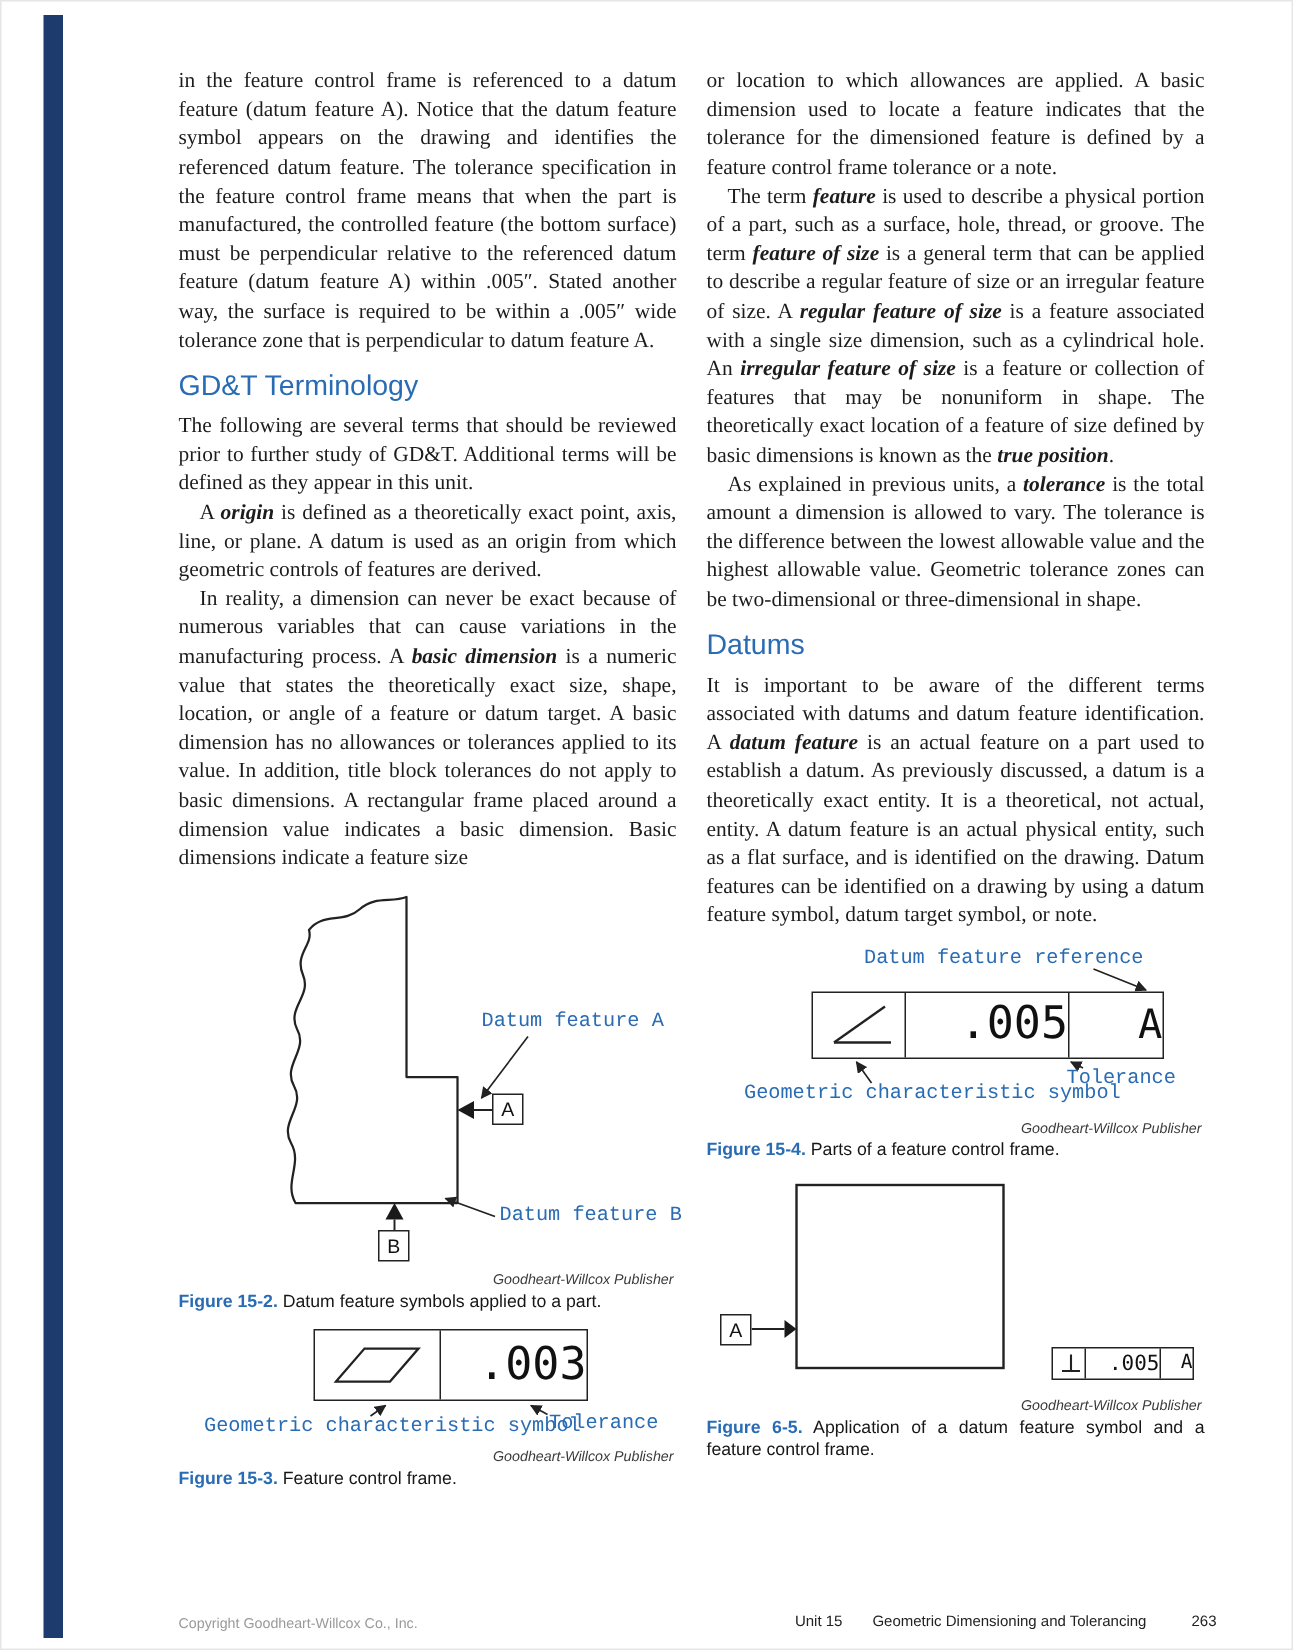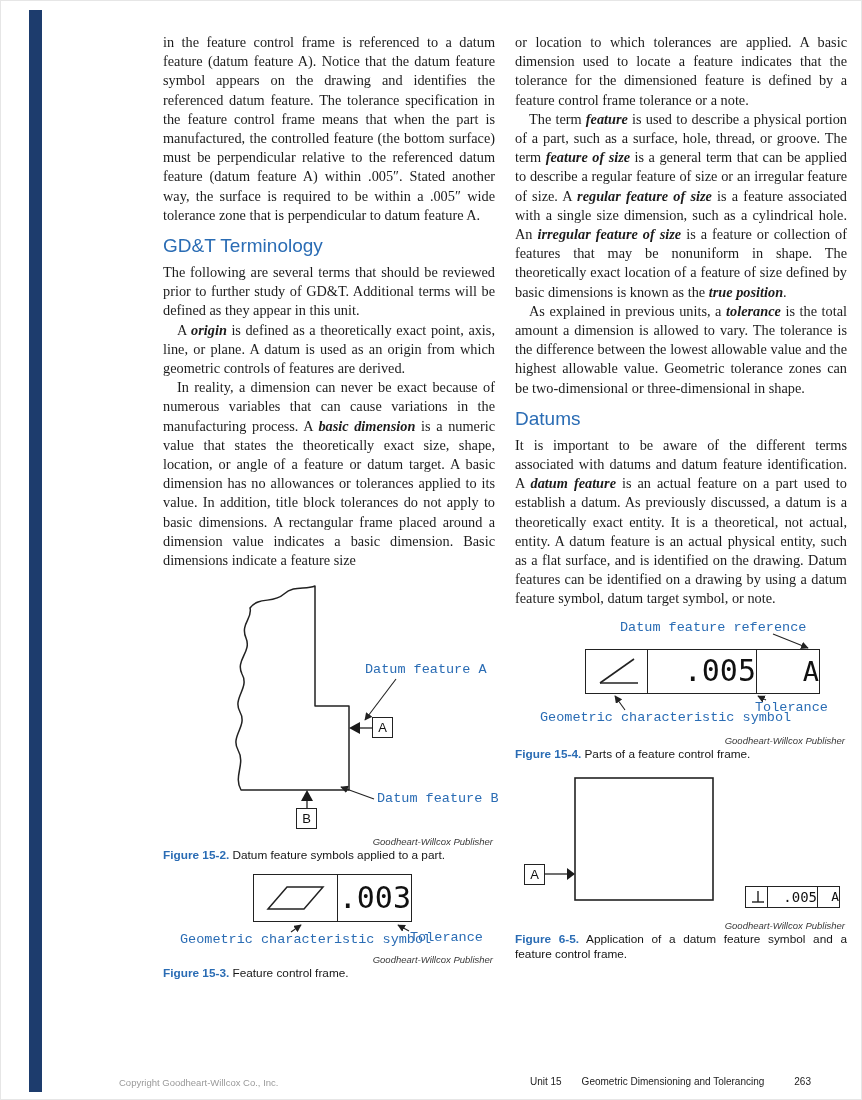--- a/index.html
+++ b/index.html
@@ -1,20 +1,20 @@
 <!DOCTYPE html>
 <html lang="en"><head>
 <meta charset="utf-8">
 <style>
   html,body{margin:0;padding:0;background:#ffffff;}
   .page{position:relative;width:862px;height:1100px;background:#fff;overflow:hidden;
         font-family:"Liberation Serif",serif;color:#1c1c1c;box-sizing:border-box;
         border:1px solid #e6e6e6;}
   .edge-bar{position:absolute;left:28px;top:9px;width:13px;height:1082px;background:#1d3c6d;}
-  .col{position:absolute;top:32px;width:332px;margin-left:44px;}
+  .col{position:absolute;top:44px;width:332px;}
   .col-left{left:118px;}
   .col-right{left:470px;}
   p.body{margin:0;font-size:14.3px;line-height:19.2px;text-align:justify;}
   p.indent{text-indent:14px;}
   .s-bi{font-weight:bold;font-style:italic;}
   h2.heading{margin:10px 0 6px;font-family:"Liberation Sans",sans-serif;font-size:19px;
              color:#2a6cb4;font-weight:normal;}
   .figure{position:relative;}
   .fig-canvas{position:relative;width:332px;}
   .fig-svg{position:absolute;left:0;top:0;overflow:visible;}
@@ -82,40 +82,40 @@
       <div class="fig-canvas" style="height:80px">
         <svg class="fig-svg" width="332" height="80" viewBox="0 0 332 80">
           <defs>
             <marker id="arr3" viewBox="0 0 10 10" refX="9" refY="5" markerWidth="7" markerHeight="7" orient="auto-start-reverse">
               <path d="M0,0 L10,5 L0,10 z" fill="#222"></path>
             </marker>
           </defs>
           <line x1="128" y1="62" x2="138" y2="55" class="stroke" stroke-width="1.1" marker-end="url(#arr3)"></line>
           <line x1="246" y1="61" x2="235" y2="55" class="stroke" stroke-width="1.1" marker-end="url(#arr3)"></line>
         </svg>
-        <div class="fcf" style="left:90px;top:4px;width:159px;height:48px">
+        <div class="fcf" style="left:90px;top:4px;width:183px;height:48px">
           <div class="fcf-cell" style="width:84px">
             <svg width="80" height="44" viewBox="0 0 80 44">
               <polygon points="11,33 30,11 66,11 47,33" class="stroke" stroke-width="1.5"></polygon>
             </svg>
           </div>
           <div class="fcf-cell" style="flex:1">
             <span class="fcf-val" style="font-size:30px">.003</span>
           </div>
         </div>
         <span class="callout" style="left:17px;top:62px">Geometric characteristic symbol</span>
         <span class="callout" style="left:247px;top:60px">Tolerance</span>
       </div>
       <div class="attribution">Goodheart-Willcox Publisher</div>
       <p class="caption"><span class="fig-tag">Figure 15-3.</span><span> Feature control frame.</span></p>
     </div>
   </div>
 
   <div class="col col-right">
-    <p class="body">or location to which tolerances are applied. A basic dimension used to locate a feature indicates that the tolerance for the dimensioned feature is defined by a feature control frame tolerance or a note.</p>
+    <p class="body">or location to which allowances are applied. A basic dimension used to locate a feature indicates that the tolerance for the dimensioned feature is defined by a feature control frame tolerance or a note.</p>
     <p class="body indent"><span>The term </span><span class="s-bi">feature</span><span> is used to describe a physical portion of a part, such as a surface, hole, thread, or groove. The term </span><span class="s-bi">feature of size</span><span> is a general term that can be applied to describe a regular feature of size or an irregular feature of size. A </span><span class="s-bi">regular feature of size</span><span> is a feature associated with a single size dimension, such as a cylindrical hole. An </span><span class="s-bi">irregular feature of size</span><span> is a feature or collection of features that may be nonuniform in shape. The theoretically exact location of a feature of size defined by basic dimensions is known as the </span><span class="s-bi">true position</span><span>.</span></p>
     <p class="body indent"><span>As explained in previous units, a </span><span class="s-bi">tolerance</span><span> is the total amount a dimension is allowed to vary. The tolerance is the difference between the lowest allowable value and the highest allowable value. Geometric tolerance zones can be two-dimensional or three-dimensional in shape.</span></p>
     <h2 class="heading">Datums</h2>
     <p class="body"><span>It is important to be aware of the different terms associated with datums and datum feature identification. A </span><span class="s-bi">datum feature</span><span> is an actual feature on a part used to establish a datum. As previously discussed, a datum is a theoretically exact entity. It is a theoretical, not actual, entity. A datum feature is an actual physical entity, such as a flat surface, and is identified on the drawing. Datum features can be identified on a drawing by using a datum feature symbol, datum target symbol, or note.</span></p>
 
     <div class="figure" style="margin-top:10px">
       <div class="fig-canvas" style="height:112px">
         <svg class="fig-svg" width="332" height="112" viewBox="0 0 332 112">
           <defs>
             <marker id="arr4" viewBox="0 0 10 10" refX="9" refY="5" markerWidth="7" markerHeight="7" orient="auto-start-reverse">

